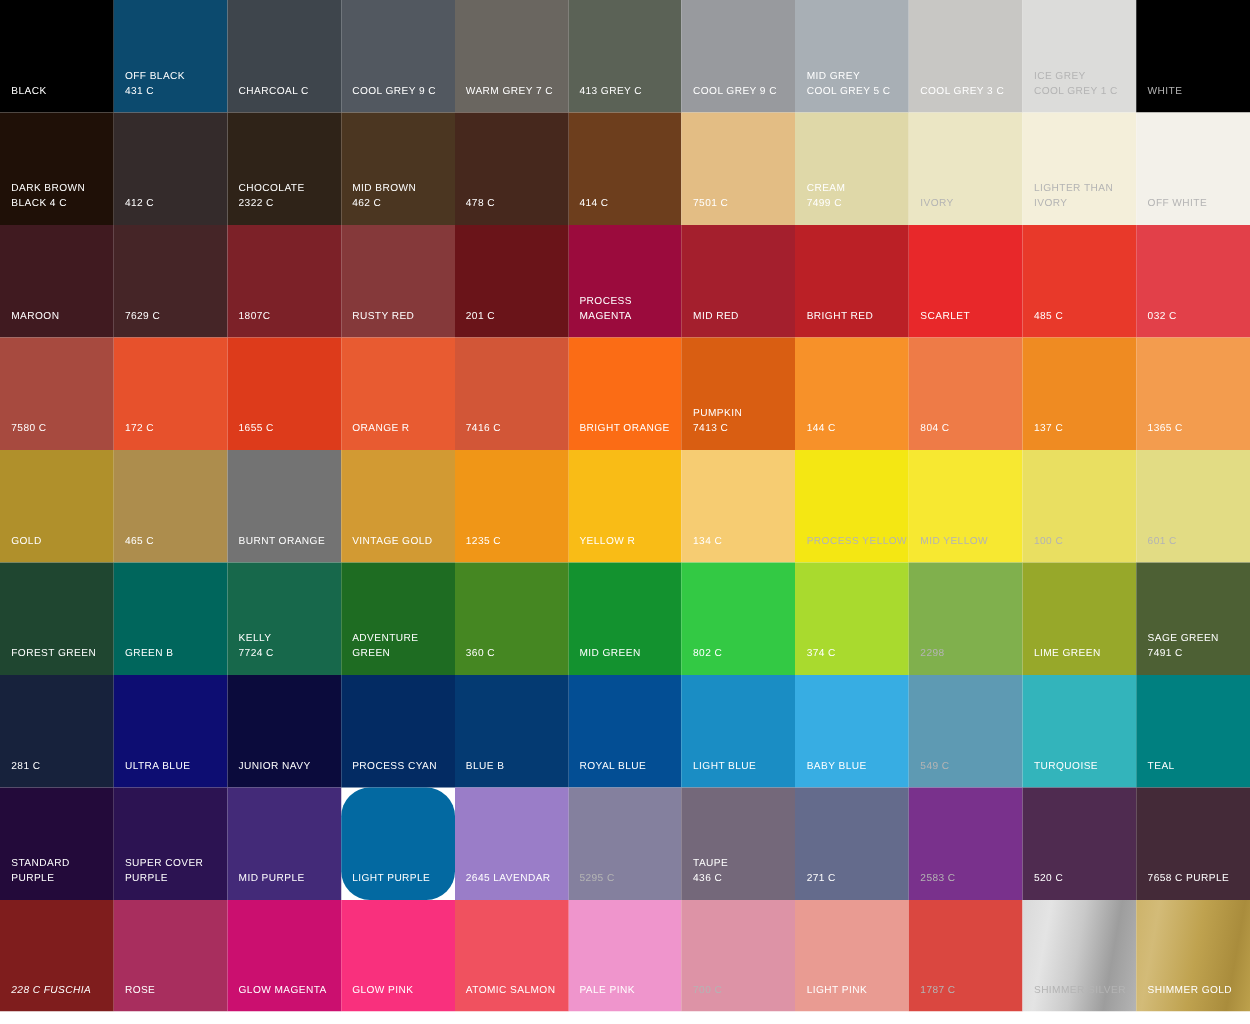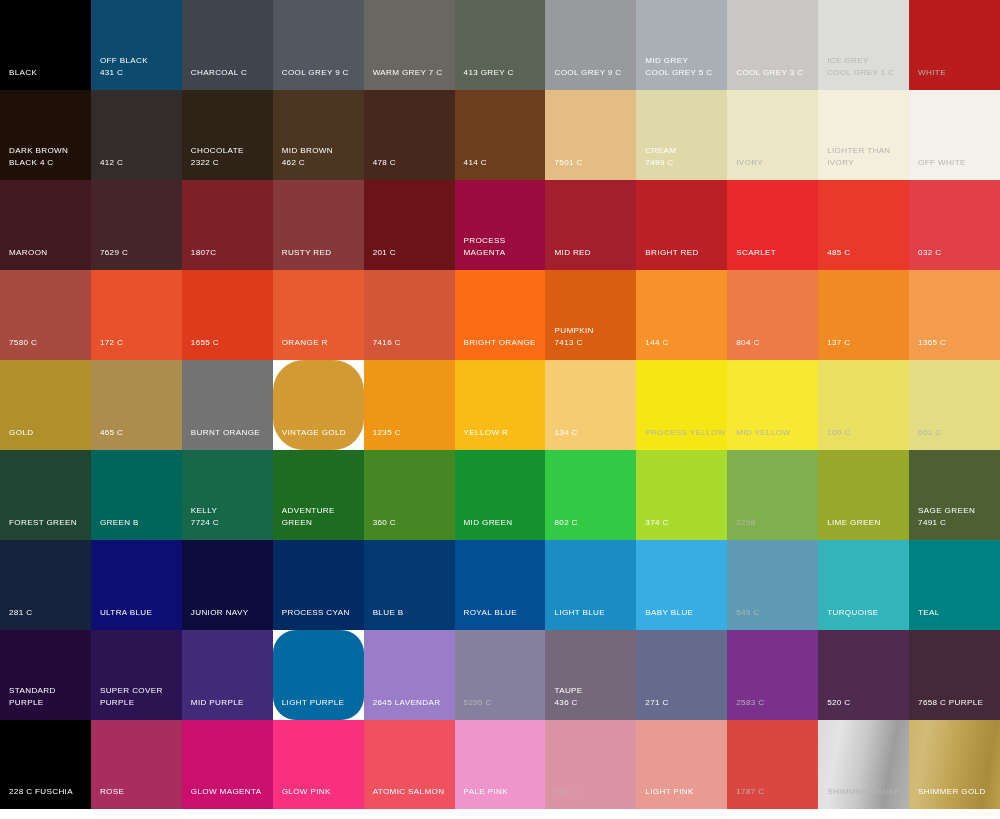--- a/index.html
+++ b/index.html
@@ -72,21 +72,21 @@
       <div class="swatch-label lbl-light">MID GREY
 COOL GREY 5 C</div>
     </div>
     <div class="swatch" style="background-color: rgb(200, 199, 196);">
       <div class="swatch-label lbl-light">COOL GREY 3 C</div>
     </div>
     <div class="swatch" style="background-color: rgb(220, 220, 218);">
       <div class="swatch-label lbl-grey">ICE GREY
 COOL GREY 1 C</div>
     </div>
-    <div class="swatch" style="background-color: #b91c1c; padding-left: 32px;">
+    <div class="swatch" style="background-color: #000000; padding-left: 32px;">
       <div class="swatch-label lbl-grey">WHITE</div>
     </div>
     <div class="swatch" style="background-color: rgb(31, 16, 7);">
       <div class="swatch-label lbl-light">DARK BROWN
 BLACK 4 C</div>
     </div>
     <div class="swatch" style="background-color: rgb(52, 43, 43);">
       <div class="swatch-label lbl-light">412 C</div>
     </div>
     <div class="swatch" style="background-color: rgb(47, 35, 24);">
@@ -190,21 +190,21 @@
     </div>
     <div class="swatch" style="background-color: rgb(176, 144, 43);">
       <div class="swatch-label lbl-light">GOLD</div>
     </div>
     <div class="swatch" style="background-color: rgb(173, 141, 77);">
       <div class="swatch-label lbl-light">465 C</div>
     </div>
     <div class="swatch" style="background-color: #737373;">
       <div class="swatch-label lbl-light">BURNT ORANGE</div>
     </div>
-    <div class="swatch" style="background-color: rgb(210, 154, 51); border-radius: 31px;">
+    <div class="swatch" style="background-color: rgb(210, 154, 51);">
       <div class="swatch-label lbl-light">VINTAGE GOLD</div>
     </div>
     <div class="swatch" style="background-color: rgb(240, 150, 23); text-align: center;">
       <div class="swatch-label lbl-light">1235 C</div>
     </div>
     <div class="swatch" style="background-color: rgb(249, 188, 22);">
       <div class="swatch-label lbl-light">YELLOW R</div>
     </div>
     <div class="swatch" style="background-color: rgb(246, 204, 114);">
       <div class="swatch-label lbl-light">134 C</div>
@@ -319,21 +319,21 @@
     </div>
     <div class="swatch" style="background-color: rgb(121, 49, 140);">
       <div class="swatch-label lbl-grey">2583 C</div>
     </div>
     <div class="swatch" style="background-color: rgb(79, 43, 80);">
       <div class="swatch-label lbl-light">520 C</div>
     </div>
     <div class="swatch" style="background-color: rgb(68, 42, 56);">
       <div class="swatch-label lbl-light">7658 C PURPLE</div>
     </div>
-    <div class="swatch" style="background-color: #000000;">
+    <div class="swatch" style="background-color: #7f1d1d; font-style: italic;">
       <div class="swatch-label lbl-light">228 C  FUSCHIA</div>
     </div>
     <div class="swatch" style="background-color: rgb(168, 46, 94);">
       <div class="swatch-label lbl-light">ROSE</div>
     </div>
     <div class="swatch" style="background-color: rgb(203, 15, 111);">
       <div class="swatch-label lbl-light">GLOW MAGENTA</div>
     </div>
     <div class="swatch" style="background-color: rgb(249, 48, 125);">
       <div class="swatch-label lbl-light">GLOW PINK</div>

